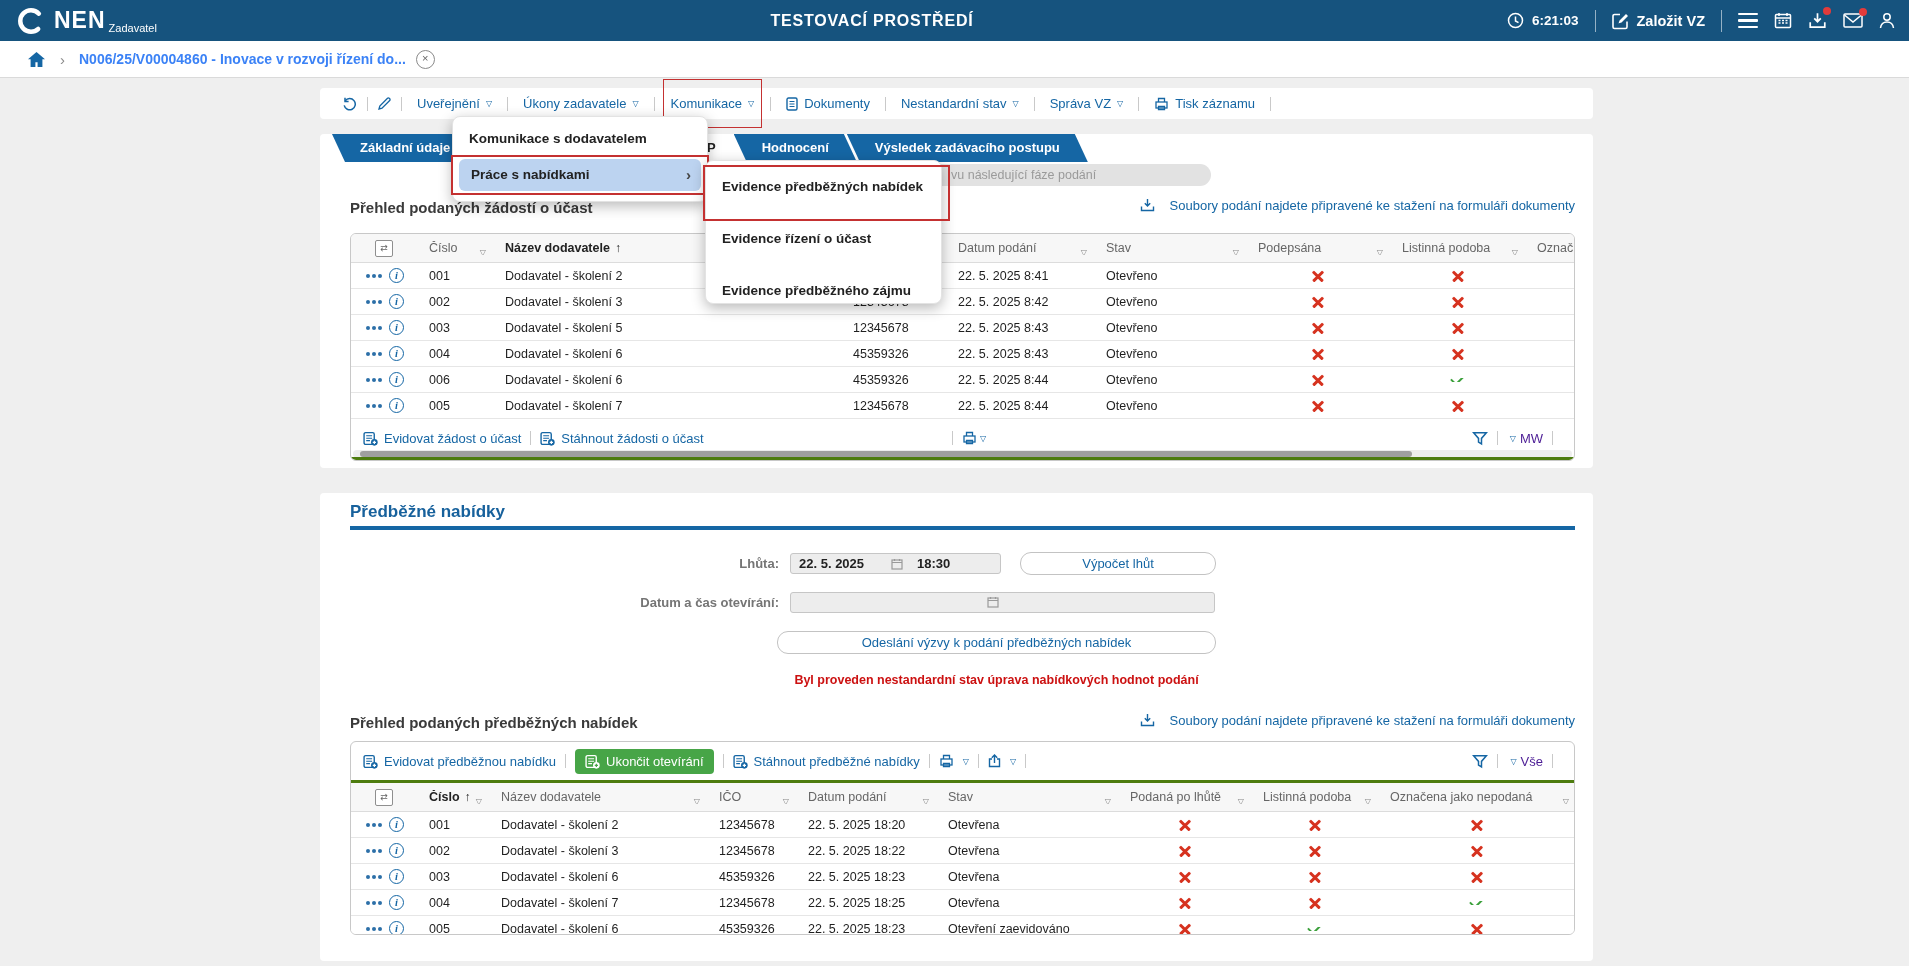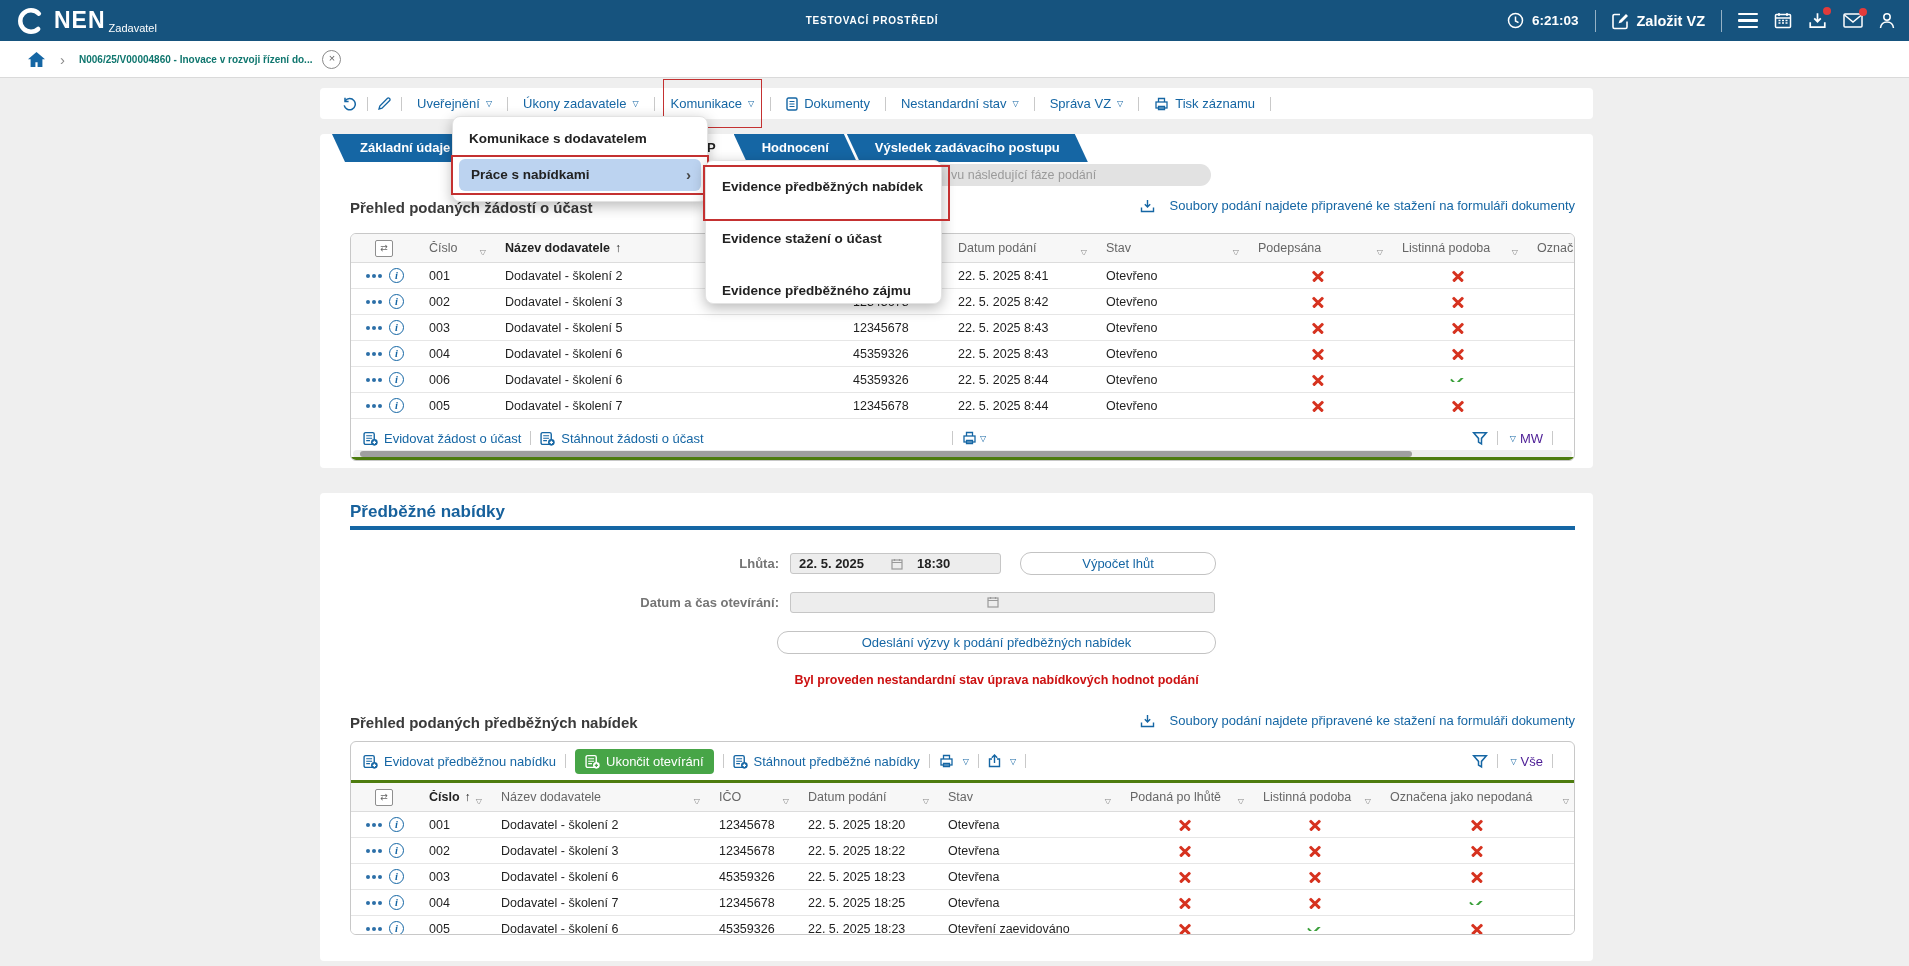--- a/index.html
+++ b/index.html
@@ -4,34 +4,34 @@
 <style>
   html,body{margin:0;padding:0;}
   body{font-family:"Liberation Sans","DejaVu Sans",sans-serif;-webkit-font-smoothing:antialiased;}
   #app{position:relative;width:1909px;height:966px;background:#fff;overflow:hidden;font-size:13px;color:#222;}
 
   
   #topbar{position:absolute;left:0;top:0;width:1909px;height:41px;background:#16537E;display:flex;align-items:center;}
   #logo{display:flex;align-items:center;margin-left:14px;}
   #logo .brand{color:#fff;font-size:23px;font-weight:bold;letter-spacing:1px;margin-left:6px;}
   #logo .brand-sub{color:#fff;font-size:11px;margin-left:3px;margin-top:14px;}
-  #envtitle{position:absolute;left:727px;width:290px;text-align:center;color:#fff;font-weight:bold;font-size:10px;letter-spacing:.8px;}
+  #envtitle{position:absolute;left:727px;width:290px;text-align:center;color:#fff;font-weight:bold;font-size:16px;letter-spacing:.8px;}
   #top-right{position:absolute;right:14px;top:0;height:41px;display:flex;align-items:center;gap:16px;}
   .tb-ico{display:inline-flex;align-items:center;justify-content:center;position:relative;}
   .tb-divider{width:1px;height:22px;background:rgba(255,255,255,.55);}
   #clock-time{color:#fff;font-size:13.5px;font-weight:bold;margin-left:-8px;}
   #create-vz{display:flex;align-items:center;gap:7px;color:#fff;font-weight:bold;font-size:14.5px;cursor:pointer;}
   #burger{display:flex;flex-direction:column;gap:4px;}
   #burger span{width:20px;height:2.6px;background:#fff;border-radius:1px;}
   .badge{position:absolute;right:-4px;top:-5px;width:8px;height:8px;border-radius:50%;background:#E23B3B;}
 
   
   #breadcrumb{position:absolute;left:0;top:41px;width:1909px;height:36px;background:#fff;border-bottom:1px solid #DADADA;display:flex;align-items:center;}
   #breadcrumb .chev{color:#8a8a8a;font-size:15px;margin:0 14px;}
-  #bc-text{font-weight:bold;font-size:10px;color:#0f766e;}
+  #bc-text{font-weight:bold;font-size:14px;color:#3b82f6;}
   #bc-close{width:17px;height:17px;border:1.4px solid #8a8a8a;border-radius:50%;color:#666;font-size:11px;line-height:15px;text-align:center;margin-left:10px;cursor:pointer;}
   #bc-home{margin-left:27px;display:inline-flex;}
 
   
   #page{position:absolute;left:0;top:78px;width:1909px;height:888px;background:#EFEFEF;}
   .panel{position:absolute;background:#fff;border-radius:4px;}
   #panel1{left:320px;top:10px;width:1273px;height:31px;}
   #panel2{left:320px;top:56px;width:1273px;height:334px;}
   #panel3{left:320px;top:415px;width:1273px;height:468px;}
 
@@ -49,21 +49,21 @@
   .tab:first-child{margin-left:0;}
   .tab.active{background:#fff;color:#222;}
 
   
   #pill{position:absolute;left:705px;top:86px;width:506px;height:22px;background:#E2E2E2;border-radius:11px;color:#9A9A9A;font-size:12.5px;line-height:22px;padding-left:246px;box-sizing:border-box;z-index:3;white-space:nowrap;overflow:hidden;}
 
   
   .sec-title{position:absolute;font-size:15px;font-weight:bold;color:#3A3A3A;z-index:2;}
   #sec1-title{left:350px;top:121px;}
   #sec3-title{left:350px;top:636px;}
-  .soubory{position:absolute;display:flex;align-items:center;gap:15px;color:#1566A4;font-size:13px;cursor:pointer;z-index:2;}
+  .soubory{position:absolute;display:flex;align-items:flex-start;gap:15px;color:#1566A4;font-size:13px;cursor:pointer;z-index:2;}
   #soubory1{right:334px;top:120px;}
   #soubory2{right:334px;top:635px;}
 
   
   .tbl-card{position:absolute;width:1225px;background:#fff;border:1px solid #C8C8C8;border-radius:6px;box-sizing:border-box;overflow:hidden;z-index:2;}
   #table1{left:350px;top:155px;height:228px;}
   #table2{left:350px;top:663px;height:194px;}
   .tbl-toolbar{height:38px;display:flex;align-items:center;padding:0 12px;border-bottom:3px solid #4d7c0f;position:relative;}
   .tb-link{display:inline-flex;align-items:center;gap:6px;color:#1566A4;cursor:pointer;white-space:nowrap;}
   .btn-green{display:inline-flex;align-items:center;gap:6px;background:#47A547;color:#fff;border-radius:4px;height:25px;padding:0 10px;font-size:13px;cursor:pointer;white-space:nowrap;}
@@ -693,17 +693,17 @@
 
     <div id="menu1" class="menu-box">
         <div class="menu-row"><span>Komunikace s dodavatelem</span></div>
         <div class="menu-row hl red-outline">
           <span>Práce s nabídkami</span>
           <span class="subarrow">›</span>
         </div>
       </div>
     <div id="submenu" class="menu-box">
         <div class="menu-row red-outline"><span>Evidence předběžných nabídek</span></div>
-        <div class="menu-row"><span>Evidence stažení o účast</span></div>
+        <div class="menu-row"><span>Evidence řízení o účast</span></div>
         <div class="menu-row"><span>Evidence předběžného zájmu</span></div>
       </div>
   </div>
 </div>
 
 </body></html>

